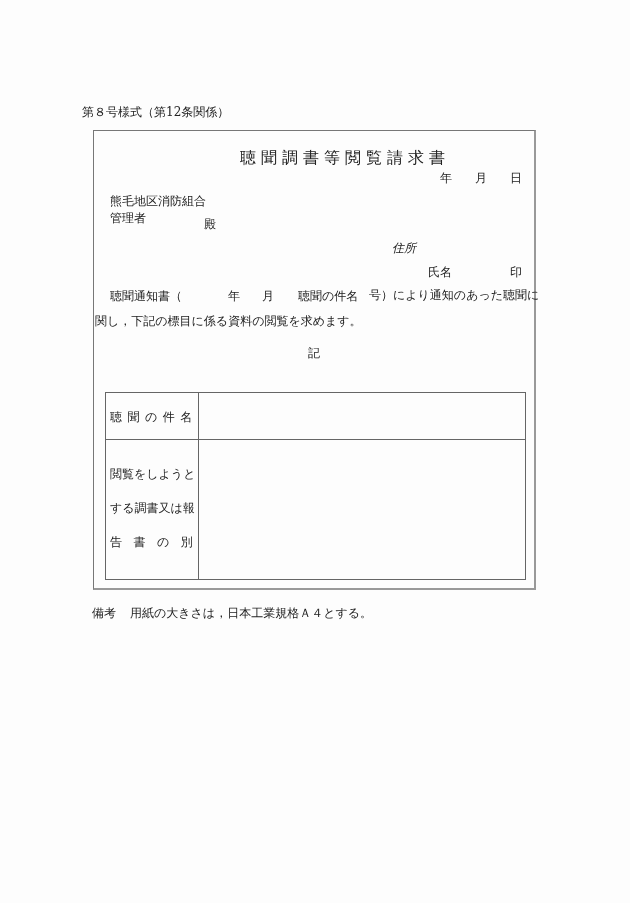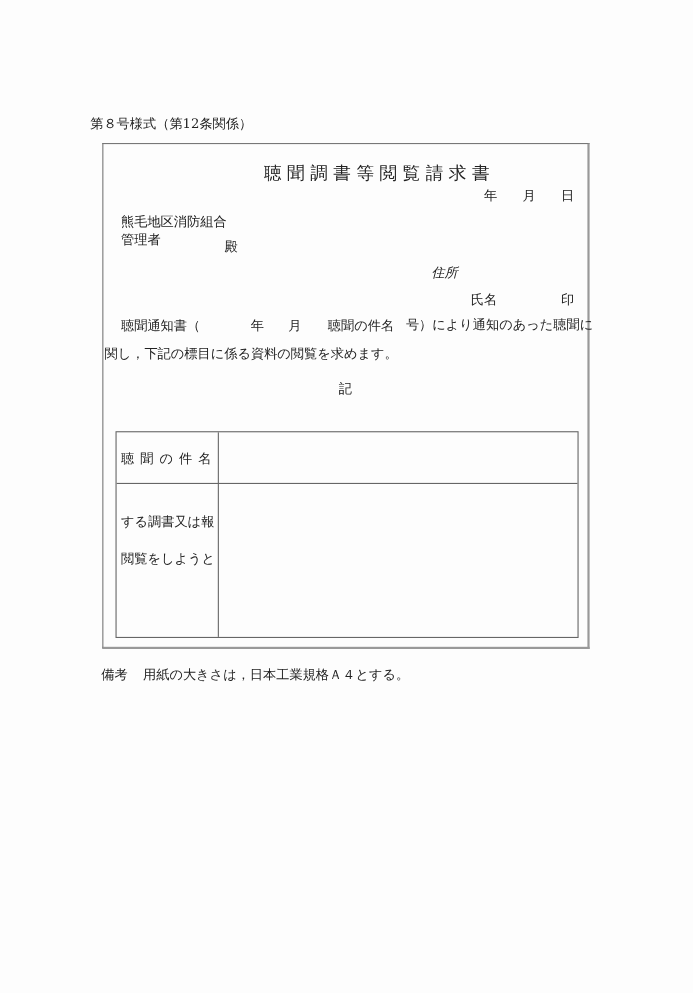--- a/index.html
+++ b/index.html
@@ -134,21 +134,22 @@
 <div class="abs ki">記</div>
 
 <div class="info-table">
   <div class="vdiv"></div>
   <div class="hdiv"></div>
 
   <div class="row1-label">聴聞の件名</div>
   <div class="row1-value"></div>
 
   <div class="row2-label">
+    <div>閲覧をしようと</div>
     <div>する調書又は報</div>
-    <div>閲覧をしようと</div>
+    <div class="spread">告書の別</div>
   </div>
   <div class="row2-value"></div>
 </div>
 
 <div class="abs remark">
   <span class="remark-head">備考</span><span>用紙の大きさは，日本工業規格Ａ４とする。</span>
 </div>
 
 </body></html>

